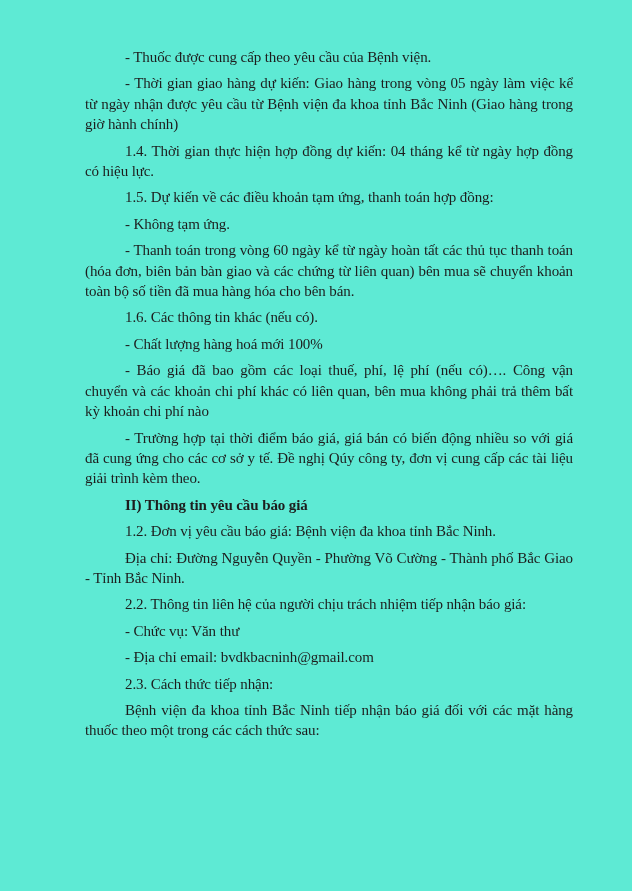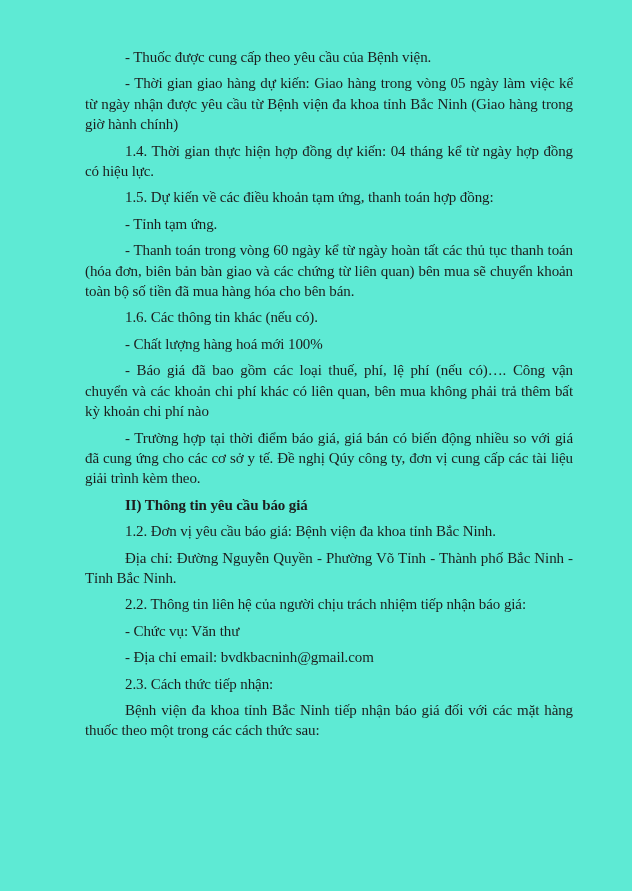--- a/index.html
+++ b/index.html
@@ -36,28 +36,28 @@
 </style>
 </head>
 <body>
 
 <div class="page">
   <div class="content">
     <p>- Thuốc được cung cấp theo yêu cầu của Bệnh viện.</p>
     <p>- Thời gian giao hàng dự kiến: Giao hàng trong vòng 05 ngày làm việc kể từ ngày nhận được yêu cầu từ Bệnh viện đa khoa tỉnh Bắc Ninh (Giao hàng trong giờ hành chính)</p>
     <p>1.4. Thời gian thực hiện hợp đồng dự kiến: 04 tháng kể từ ngày hợp đồng có hiệu lực.</p>
     <p>1.5. Dự kiến về các điều khoản tạm ứng, thanh toán hợp đồng:</p>
-    <p>- Tỉnh tạm ứng.</p>
+    <p>- Không tạm ứng.</p>
     <p>- Thanh toán trong vòng 60 ngày kể từ ngày hoàn tất các thủ tục thanh toán (hóa đơn, biên bản bàn giao và các chứng từ liên quan) bên mua sẽ chuyển khoản toàn bộ số tiền đã mua hàng hóa cho bên bán.</p>
     <p>1.6. Các thông tin khác (nếu có).</p>
     <p>- Chất lượng hàng hoá mới 100%</p>
     <p>- Báo giá đã bao gồm các loại thuế, phí, lệ phí (nếu có)…. Công vận chuyển và các khoản chi phí khác có liên quan, bên mua không phải trả thêm bất kỳ khoản chi phí nào</p>
     <p>- Trường hợp tại thời điểm báo giá, giá bán có biến động nhiều so với giá đã cung ứng cho các cơ sở y tế. Đề nghị Qúy công ty, đơn vị cung cấp các tài liệu giải trình kèm theo.</p>
     <p class="heading">II) Thông tin yêu cầu báo giá</p>
     <p>1.2. Đơn vị yêu cầu báo giá: Bệnh viện đa khoa tỉnh Bắc Ninh.</p>
-    <p>Địa chỉ: Đường Nguyễn Quyền - Phường Võ Tỉnh - Thành phố Bắc Ninh - Tỉnh Bắc Ninh.</p>
+    <p>Địa chỉ: Đường Nguyễn Quyền - Phường Võ Cường - Thành phố Bắc Giao - Tỉnh Bắc Ninh.</p>
     <p>2.2. Thông tin liên hệ của người chịu trách nhiệm tiếp nhận báo giá:</p>
     <p>- Chức vụ: Văn thư</p>
     <p>- Địa chỉ email: bvdkbacninh@gmail.com</p>
     <p>2.3. Cách thức tiếp nhận:</p>
     <p>Bệnh viện đa khoa tỉnh Bắc Ninh tiếp nhận báo giá đối với các mặt hàng thuốc theo một trong các cách thức sau:</p>
   </div>
 </div>
 
 </body></html>

